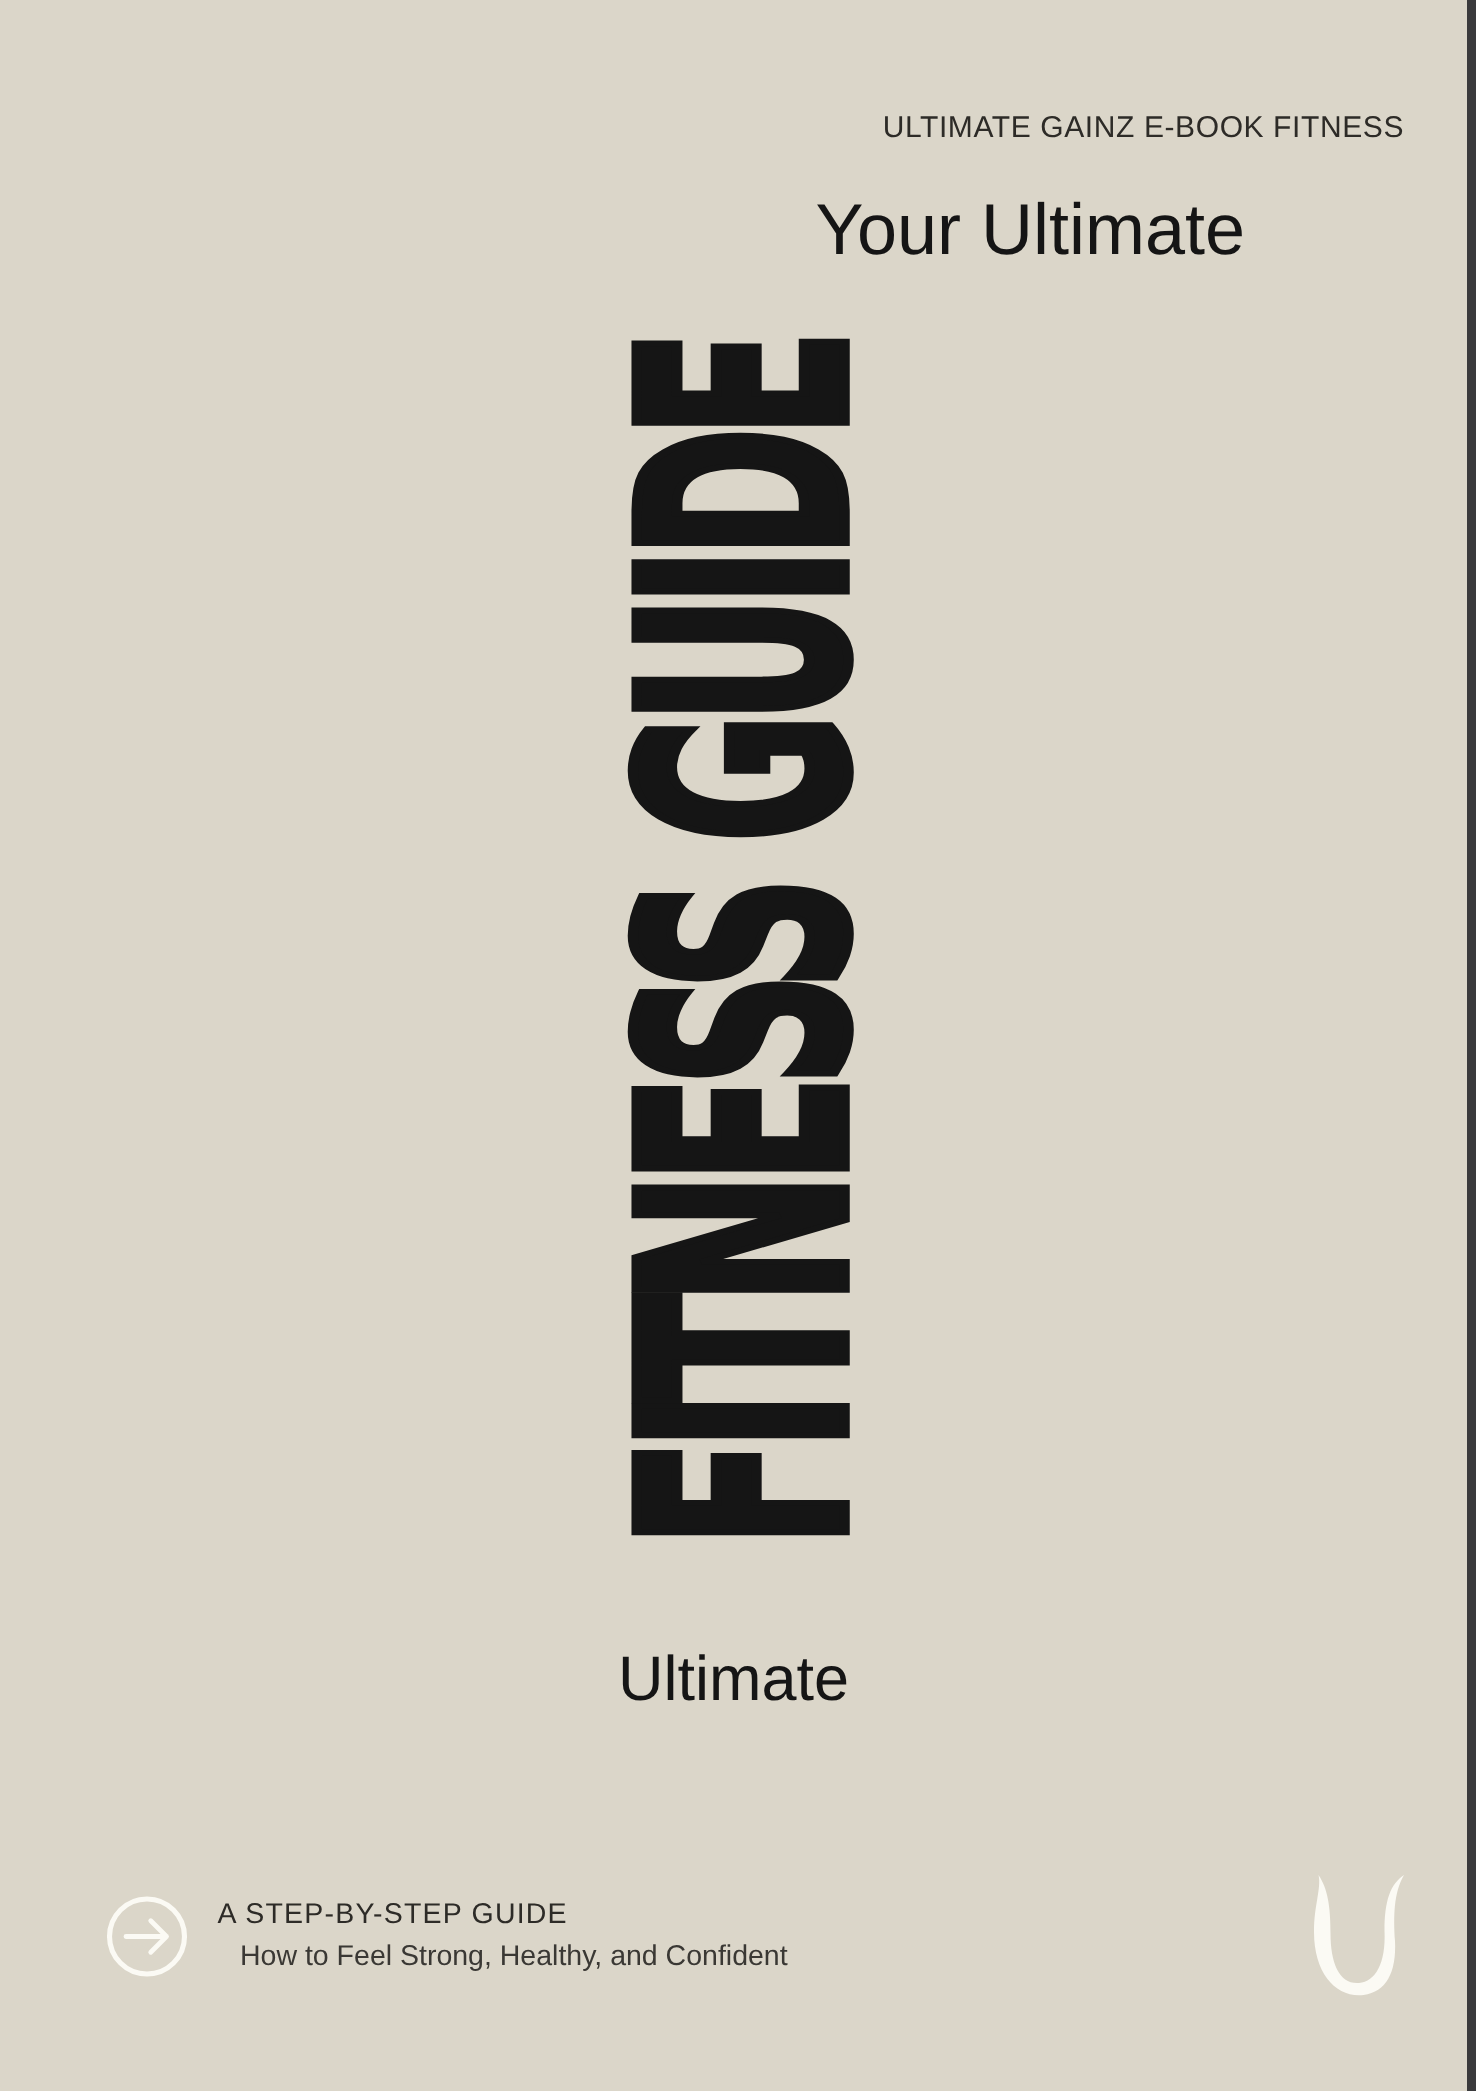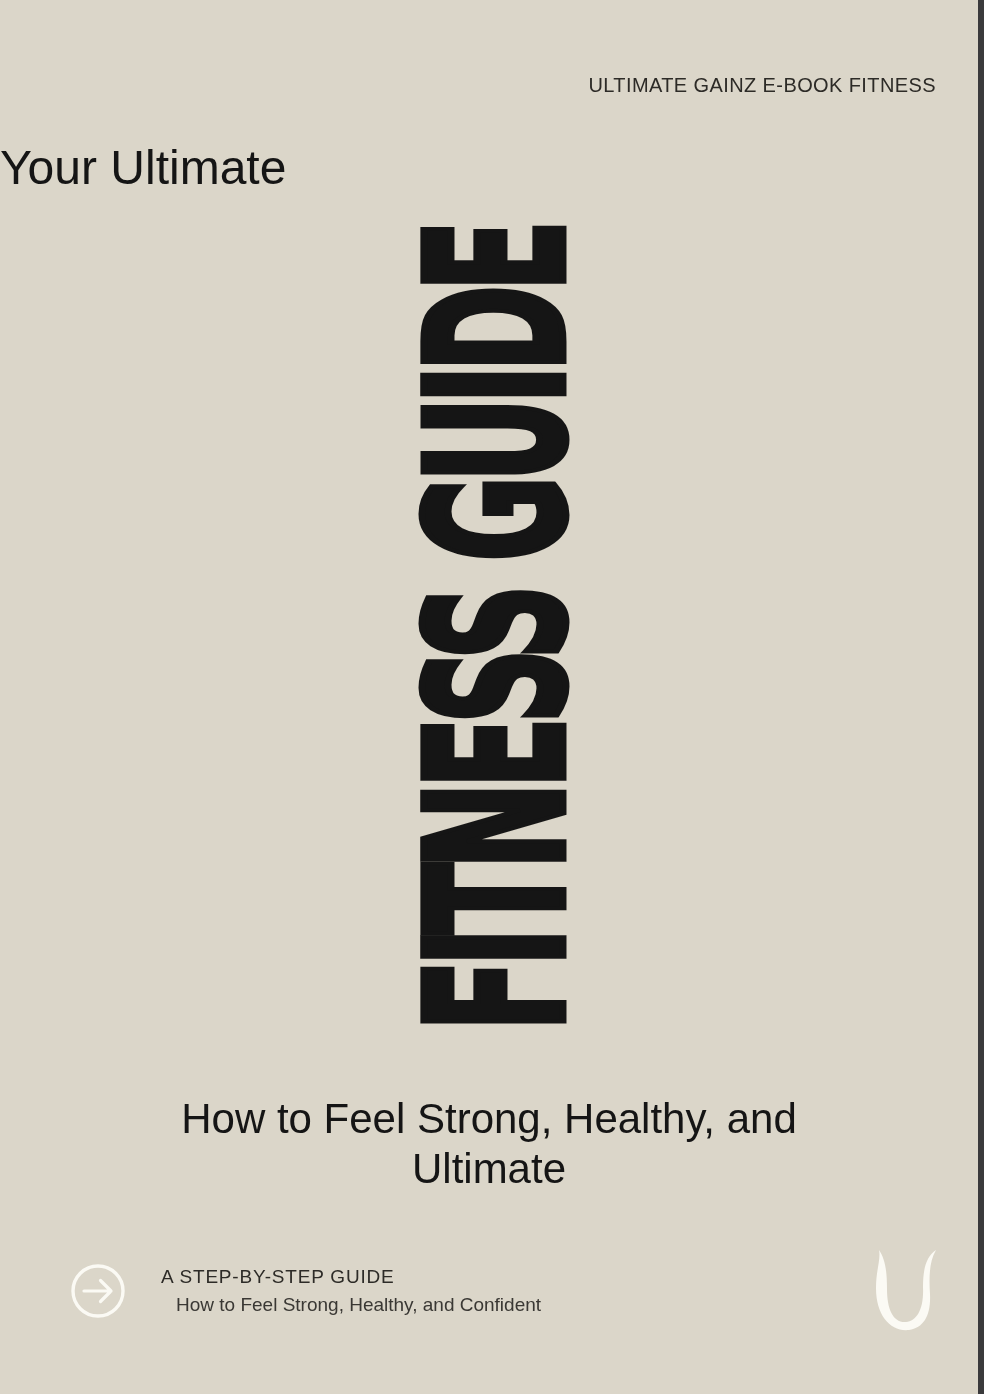--- a/index.html
+++ b/index.html
@@ -18,22 +18,22 @@
   }
 
   .badge {
     position: absolute; top: 74px; right: 48px;
     font-size: 20px; letter-spacing: 0.4px;
     color: var(--text-dark, #2d2b27);
     white-space: nowrap;
   }
 
   .kicker {
-    position: absolute; top: 140px; left: 0;
-    width: 830px; text-align: left;
+    position: absolute; top: 126px; left: 0;
+    width: 830px; text-align: right;
     font-size: 48px; font-weight: 400;
     color: var(--ink, #171717);
   }
 
   .main-title {
     position: absolute; left: 498px; top: 629px;
     transform: translate(-50%, -50%) rotate(-90deg) scaleX(0.55);
     white-space: nowrap;
     font-family: "DejaVu Sans", sans-serif;
     font-weight: 700;
@@ -46,21 +46,21 @@
 
   .subtitle {
     position: absolute; top: 1094px; left: 0;
     width: 978px; text-align: center;
     font-size: 42px; line-height: 50px;
     color: var(--ink, #1b1b1b);
   }
 
   .footer {
     position: absolute; left: 71px; top: 1264px;
-    display: flex; align-items: center; gap: 36px;
+    display: flex; align-items: center; gap: 20px;
   }
   .circle-arrow svg { width: 54px; height: 54px; display: block; }
   .footer-label {
     font-size: 19px; letter-spacing: 0.8px;
     color: var(--text-dark, #2d2b27);
     margin-bottom: 6px;
   }
   .footer-sub {
     font-size: 19px;
     color: var(--text-muted, #3a3834);
@@ -75,21 +75,20 @@
 
 <div class="page">
 
   <div class="badge">ULTIMATE GAINZ E-BOOK FITNESS</div>
 
   <div class="kicker">Your Ultimate</div>
 
   <div class="main-title">FITNESS GUIDE</div>
 
   <div class="subtitle">
-    <div>How to Feel Strong, Healthy, and</div>
     <div>Ultimate</div>
   </div>
 
   <div class="footer">
     <div class="circle-arrow">
       <svg viewBox="0 0 54 54" fill="none">
         <circle cx="27" cy="27" r="25" stroke="#fbfaf4" stroke-width="3.4"></circle>
         <path d="M13 27 H 40 M 29.5 16.5 L 40 27 L 29.5 37.5" stroke="#fbfaf4" stroke-width="3.2" stroke-linecap="round" stroke-linejoin="round" fill="none"></path>
       </svg>
     </div>

